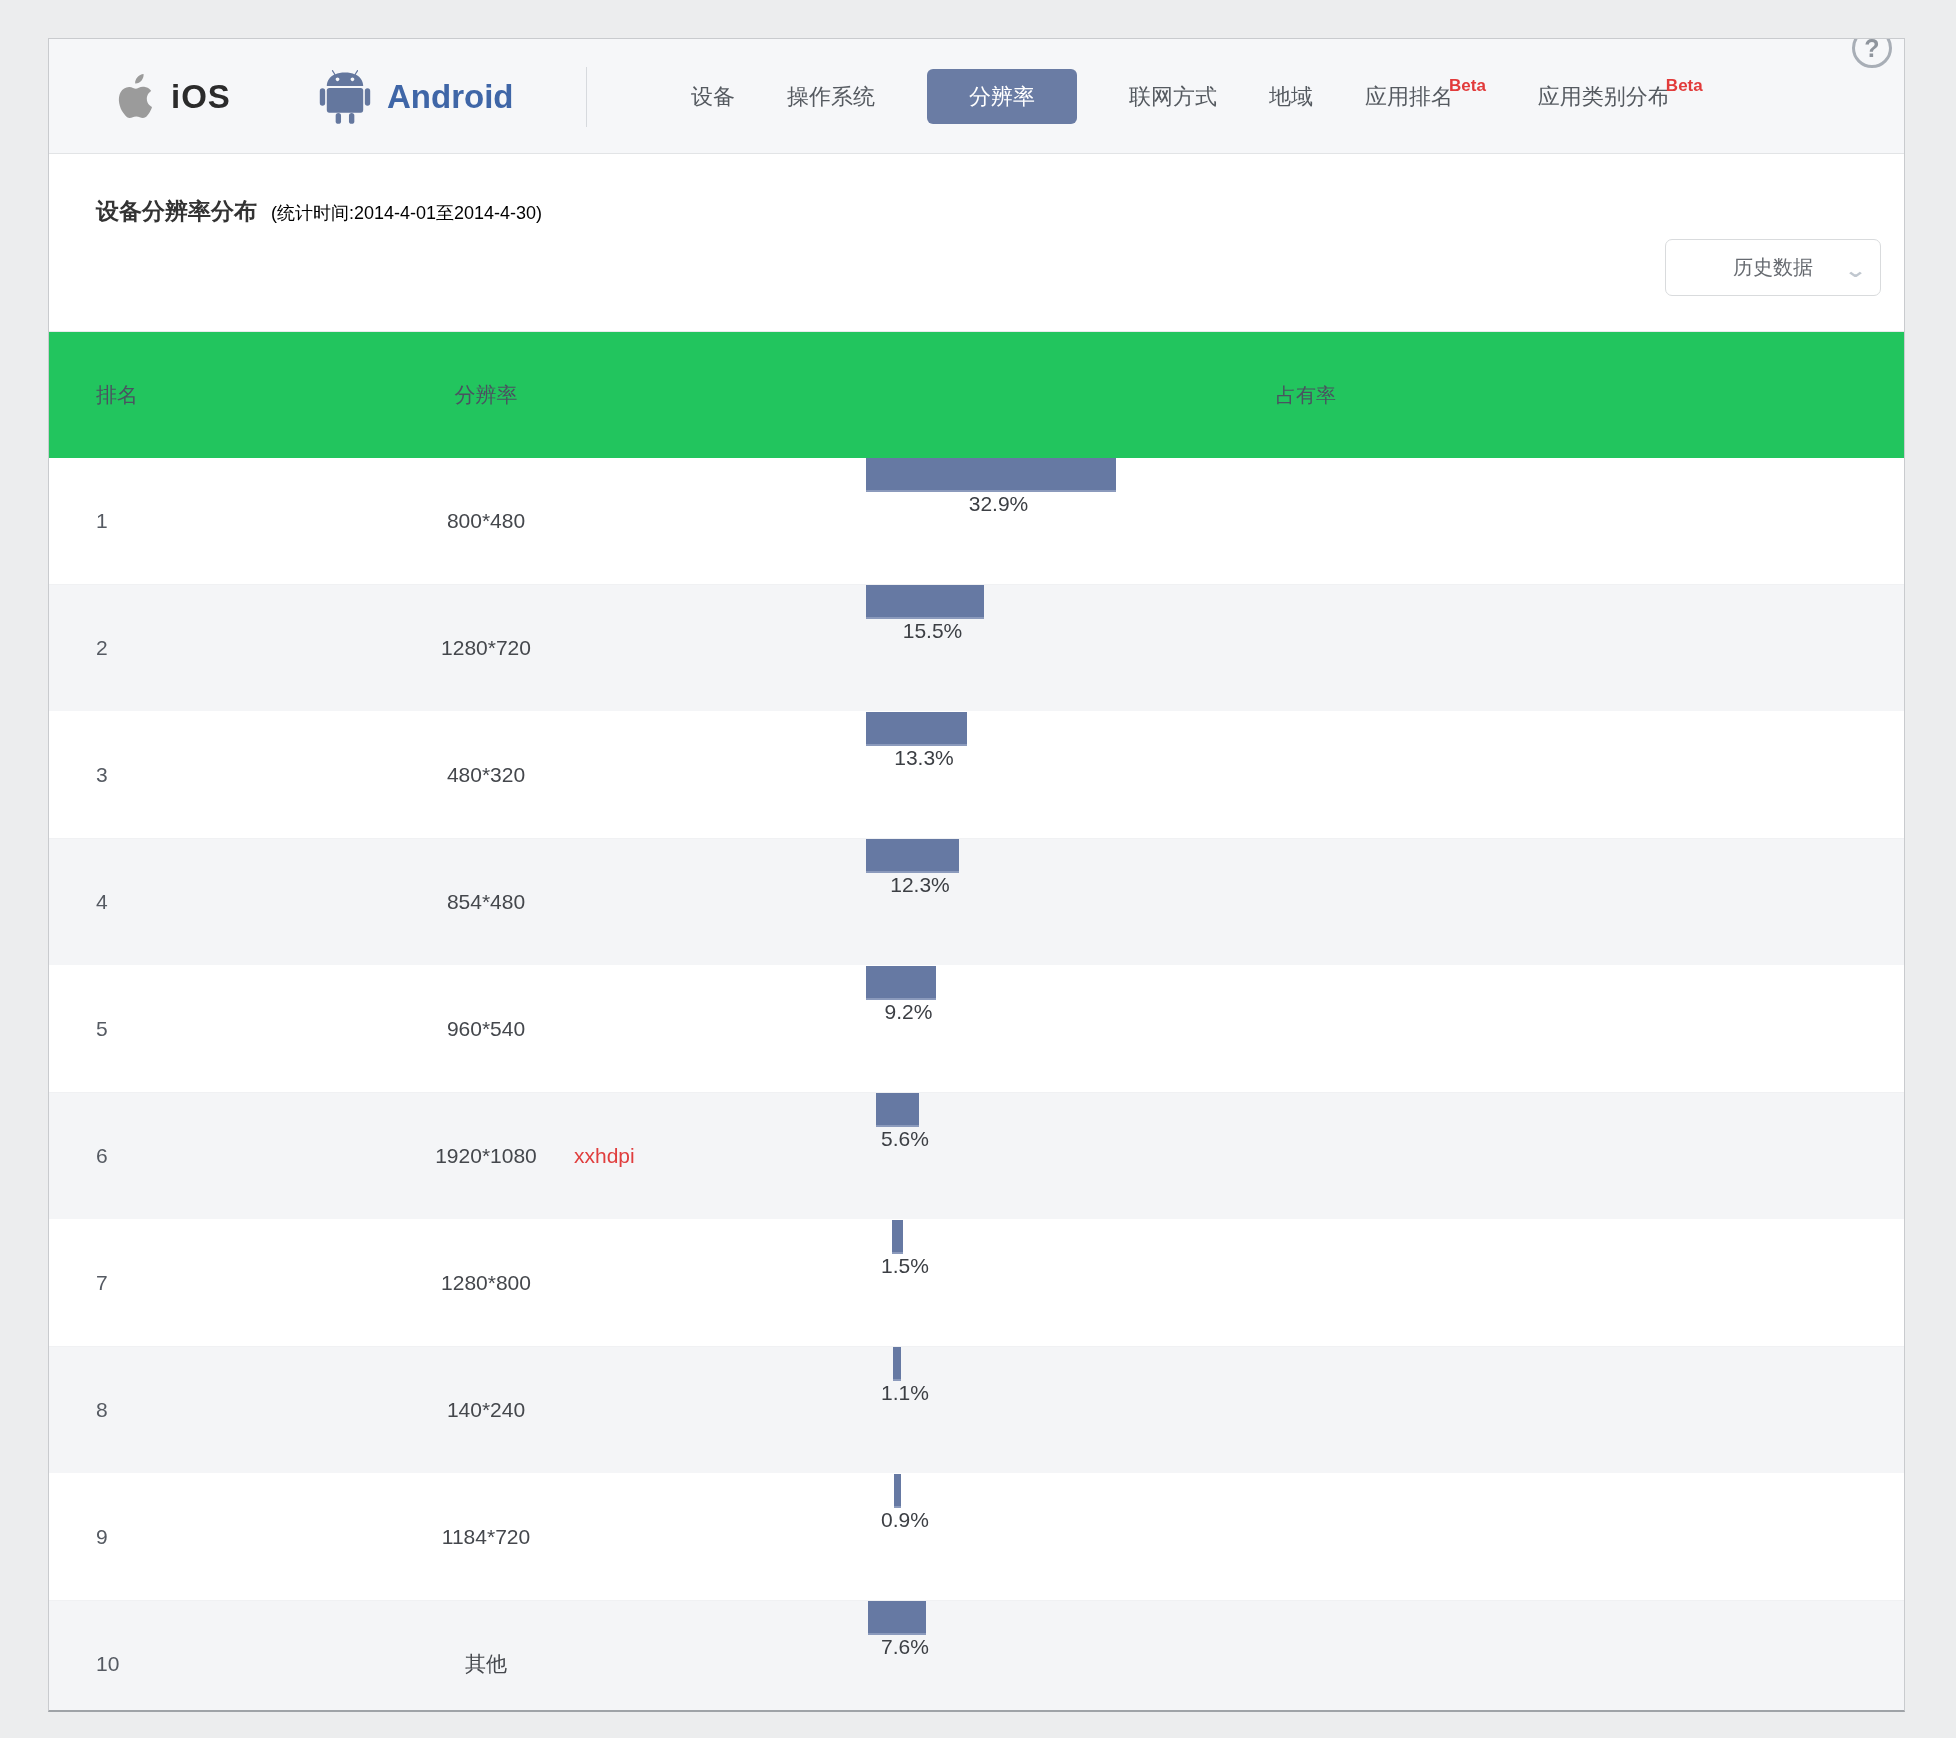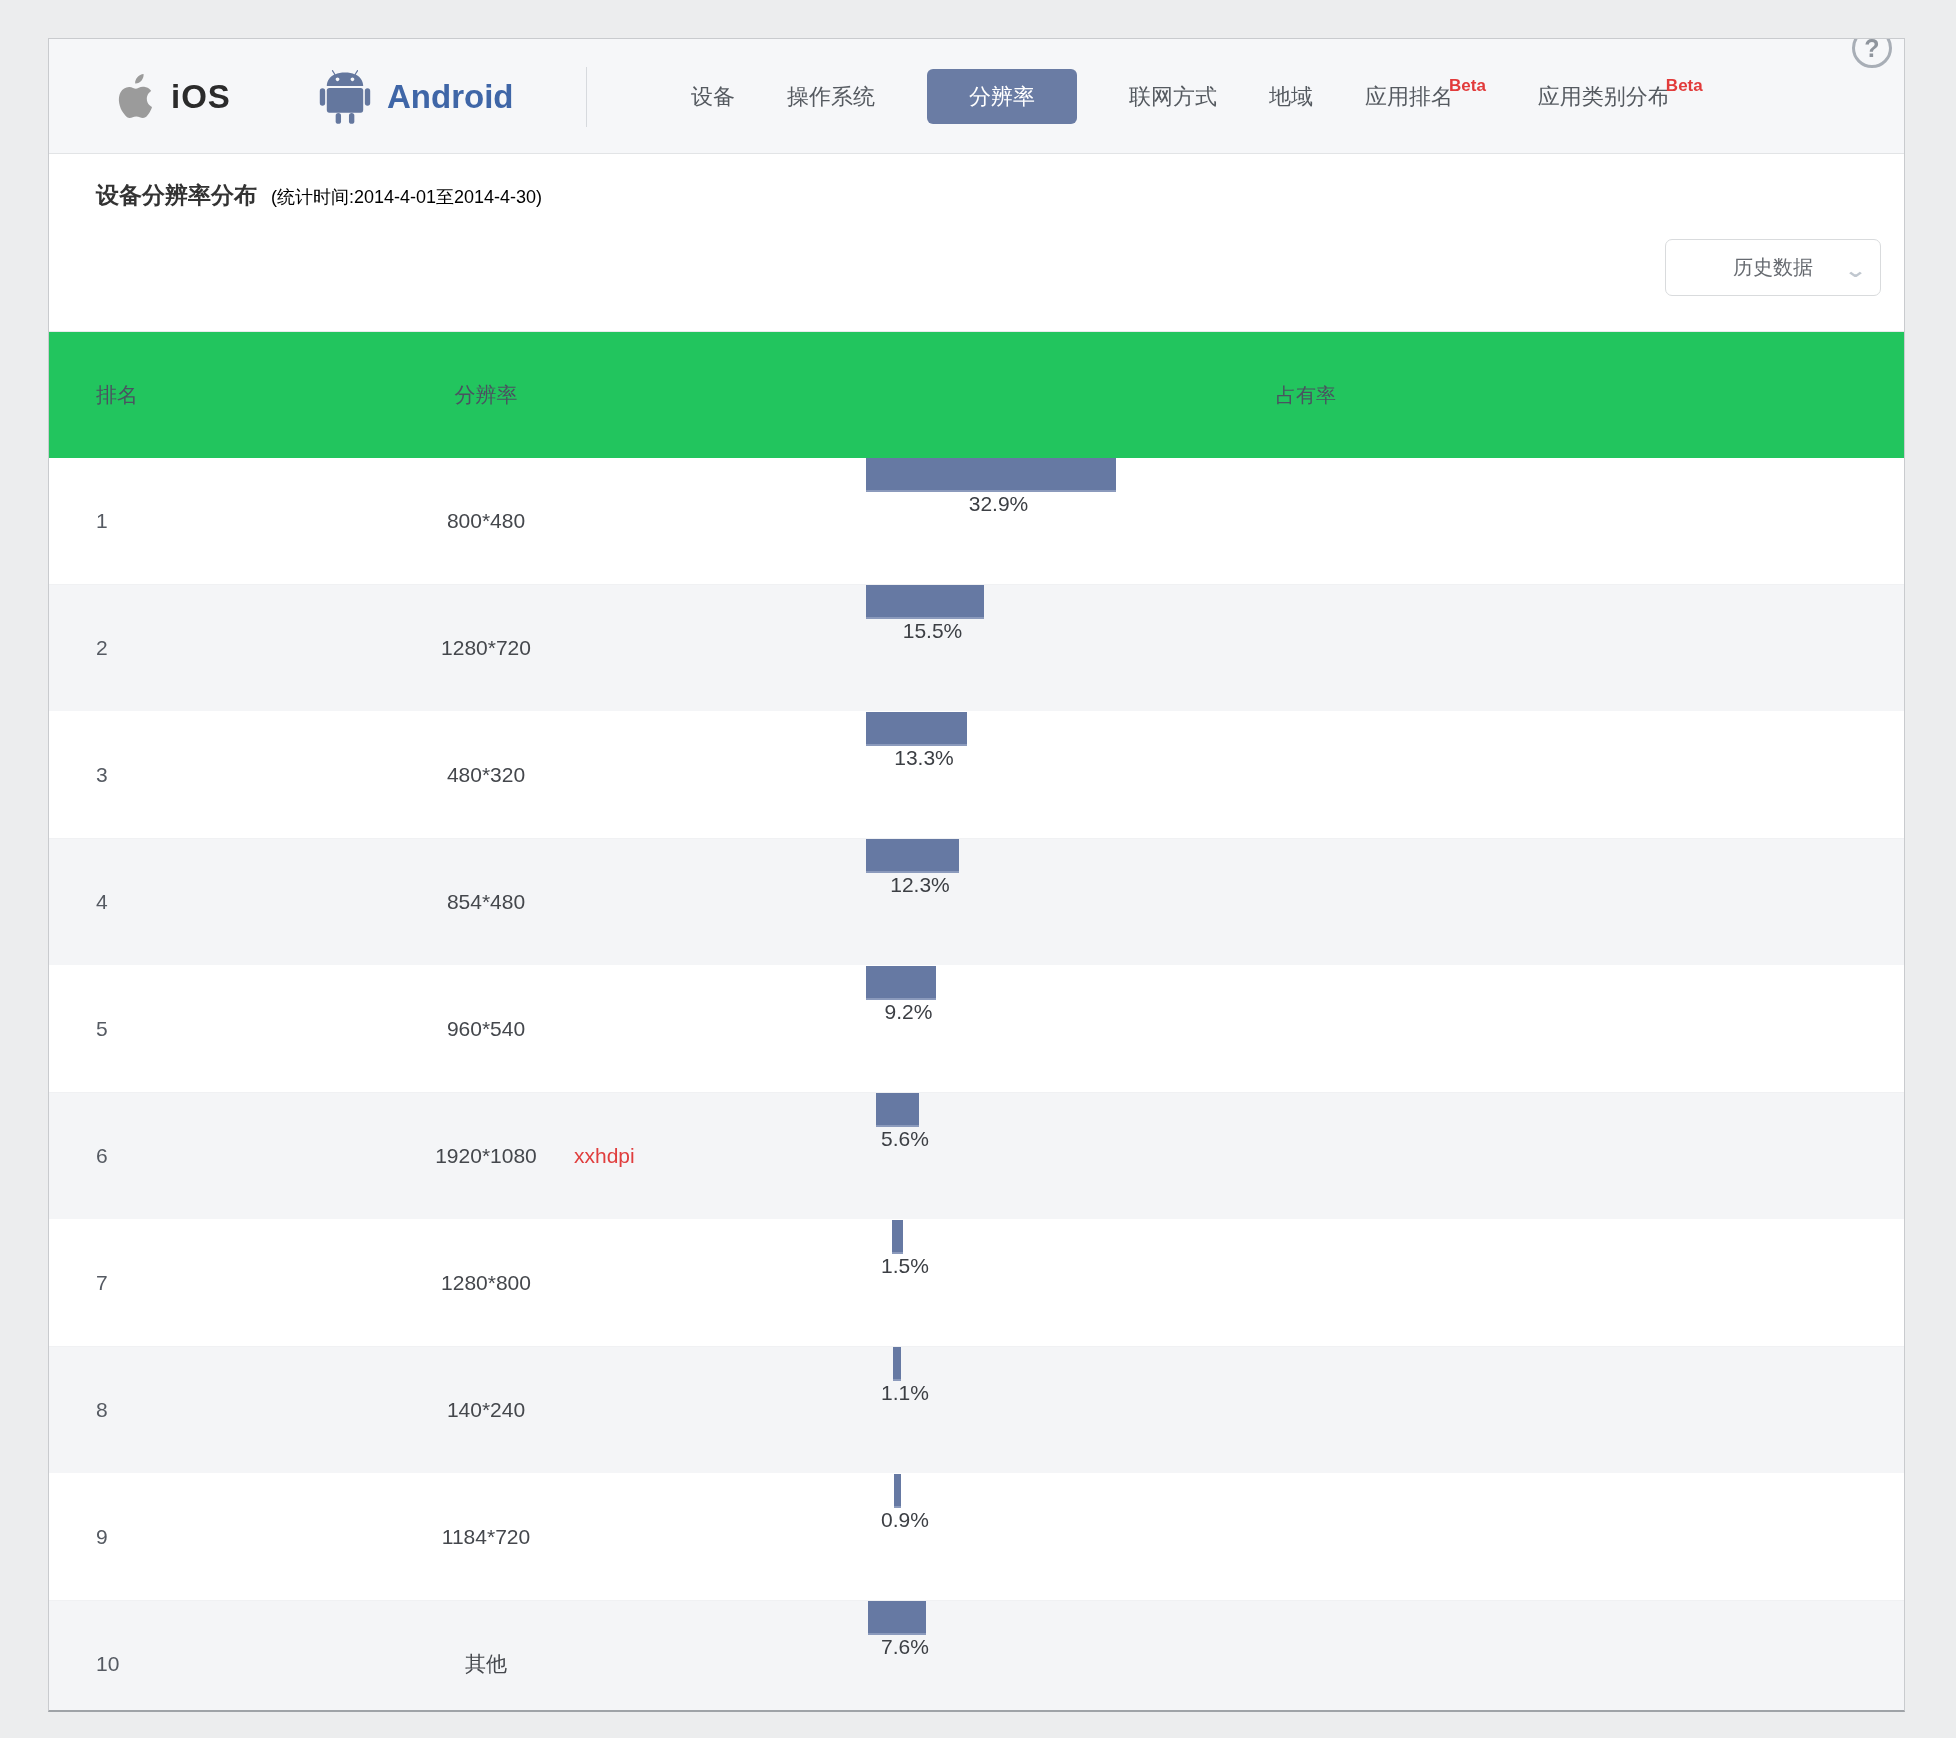--- a/index.html
+++ b/index.html
@@ -51,21 +51,21 @@
     position:absolute; top:-11px; right:12px;
     width:40px; height:40px; border-radius:50%;
     border:3px solid #a8aeb6; color:#8f959d;
     font-size:25px; font-weight:bold; text-align:center; line-height:34px;
     background:transparent; cursor:pointer; z-index:5;
   }
   
   .title-section {
     position:absolute; left:0; top:115px; width:100%; height:177px; background:#ffffff;
   }
-  .title-row { position:absolute; left:47px; top:26px; display:flex; align-items:baseline; gap:14px; }
+  .title-row { position:absolute; left:47px; top:42px; display:flex; align-items:baseline; gap:14px; }
   .section-title { font-size:23px; font-weight:bold; color:#333333; }
   .section-subtitle { font-size:18px; color:#000000; }
   .history-dropdown {
     position:absolute; top:85px; right:23px;
     width:216px; height:57px;
     border:1px solid #d9dbdd; border-radius:7px; background:#ffffff;
     display:flex; align-items:center; justify-content:center; cursor:pointer;
   }
   .history-dropdown-label { font-size:20px; color:#666a70; }
   .dropdown-chevron {

